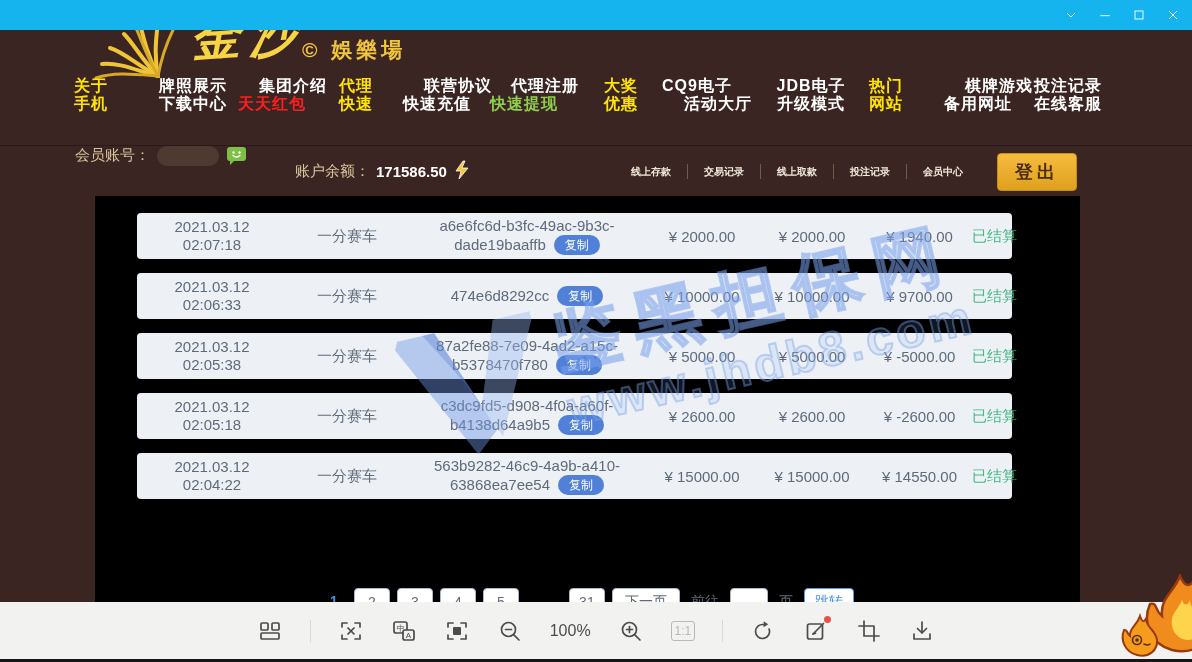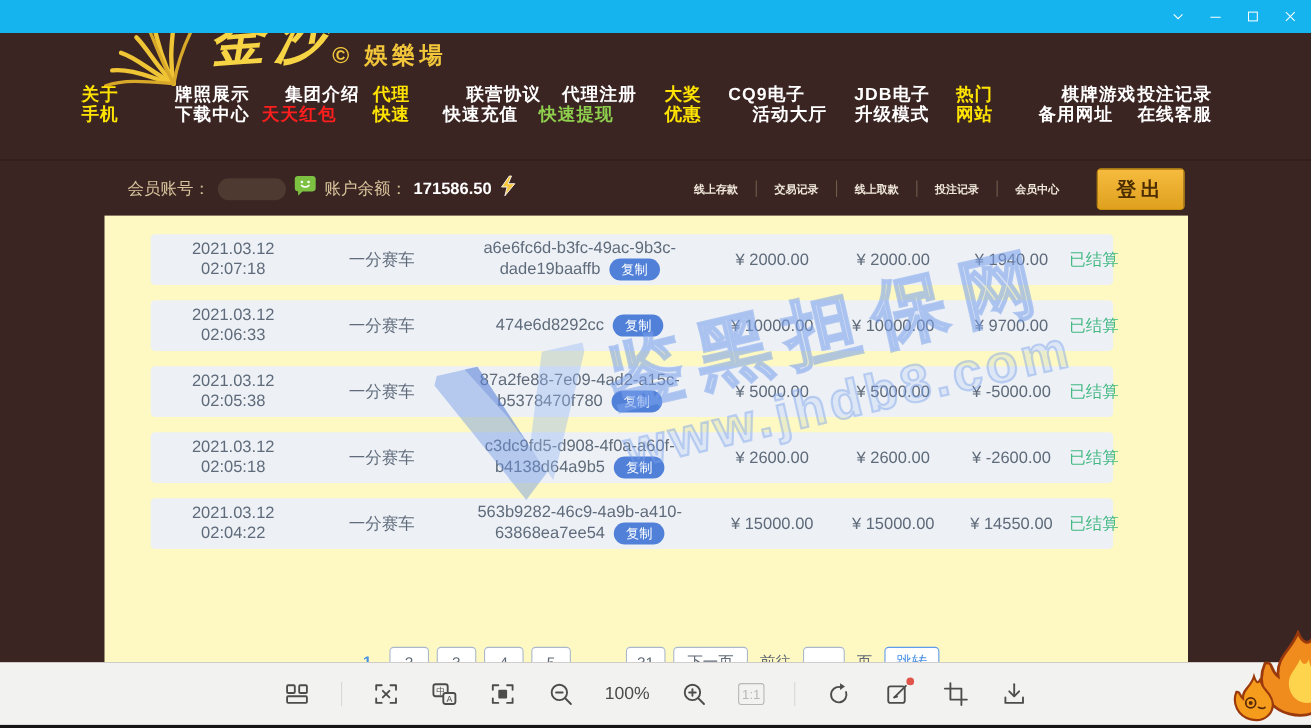--- a/index.html
+++ b/index.html
@@ -25,34 +25,34 @@
 
   
   .nav-item{position:absolute;transform:translateX(-50%);font-size:16px;font-weight:bold;
             letter-spacing:1px;white-space:nowrap;cursor:pointer;z-index:3;}
   .r1{top:46px;} .r2{top:64px;font-family:Liberation Serif, serif;}
   .c-yellow{color:#ffe400;} .c-white{color:#ffffff;margin-left:21px;} .c-red{color:#ff1e1e;}
   .c-cyan{color:#ffffff;} .c-green{color:#8ed04d;}
 
   
   .member-bar{position:absolute;left:0;top:115px;width:100%;height:51px;border-top:1px solid rgba(0,0,0,.3);z-index:3;}
-  .mb-left{position:absolute;left:75px;top:0;height:51px;display:flex;align-items:center;gap:7px;margin-left:41px;}
+  .mb-left{position:absolute;left:75px;top:0;height:51px;display:flex;align-items:flex-start;gap:7px;}
   .mb-label{color:#d8c49c;font-size:15px;}
   .account-blur{width:62px;height:20px;border-radius:10px;background:#4e3a31;filter:blur(.6px);}
   .mb-balance{position:absolute;left:295px;top:0;height:51px;display:flex;align-items:center;gap:6px;}
   .mb-value{color:#ffffff;font-size:15px;font-weight:bold;}
   .mb-links{position:absolute;right:115px;top:0;height:51px;display:flex;align-items:center;}
   .mb-link{color:#f0e8da;font-size:10px;font-weight:bold;padding:0 16px;cursor:pointer;white-space:nowrap;}
   .mb-sep{width:1px;height:15px;background:rgba(216,196,156,.35);}
   .logout-btn{margin-left:18px;width:78px;height:36px;border:1px solid #c8900f;border-radius:4px;
               background:linear-gradient(#f6bb3e,#dfa01e);color:#4a2c00;font-size:18px;font-weight:bold;
               display:flex;align-items:center;justify-content:center;letter-spacing:4px;cursor:pointer;}
 
   
-  .content{position:absolute;left:95px;top:166px;width:985px;height:406px;background:#fef9c3;overflow:hidden;z-index:2;}
+  .content{position:absolute;left:95px;top:166px;width:985px;height:406px;background:#000000;overflow:hidden;z-index:2;}
   .rows{position:absolute;left:42px;top:17px;width:875px;}
   .row{height:46px;margin-bottom:14px;background:#edf1f6;border-radius:4px;display:flex;
        align-items:center;color:#5f6b7a;font-size:15px;}
   .cell{text-align:center;}
   .cl-date{width:150px;line-height:18px;}
   .cl-game{width:120px;}
   .cl-order{width:240px;line-height:18px;}
   .oid2{display:flex;align-items:center;justify-content:center;gap:8px;}
   .copy{border:none;background:#5180d8;color:#fff;font-size:12px;line-height:1;
         padding:4px 11px;border-radius:10px;cursor:pointer;font-family:Liberation Serif, serif;}

